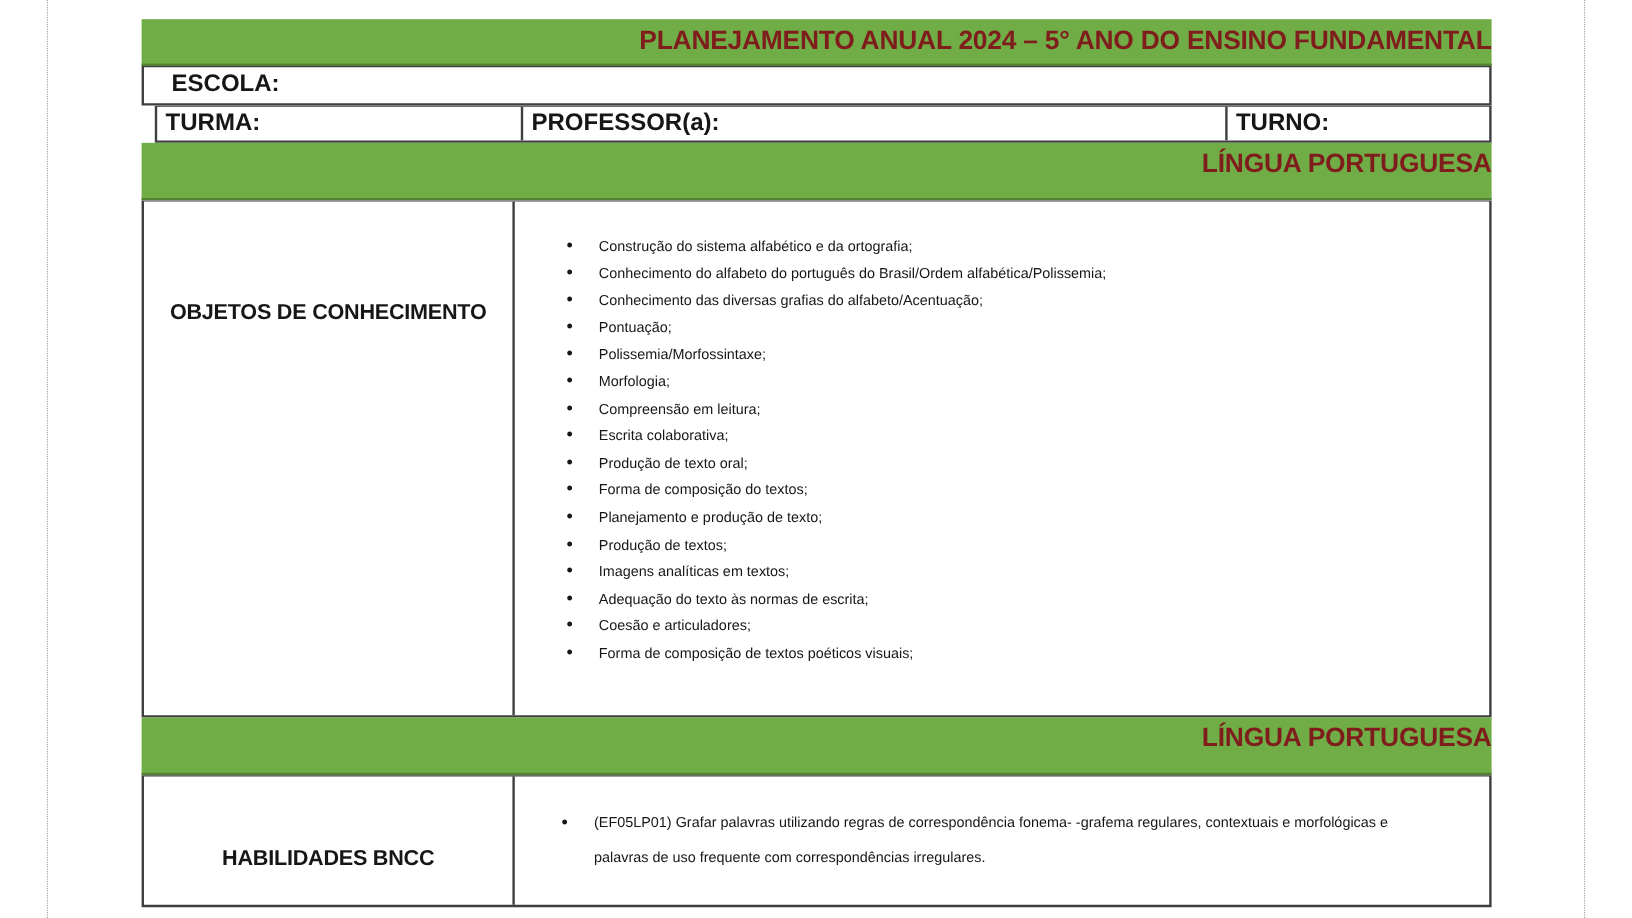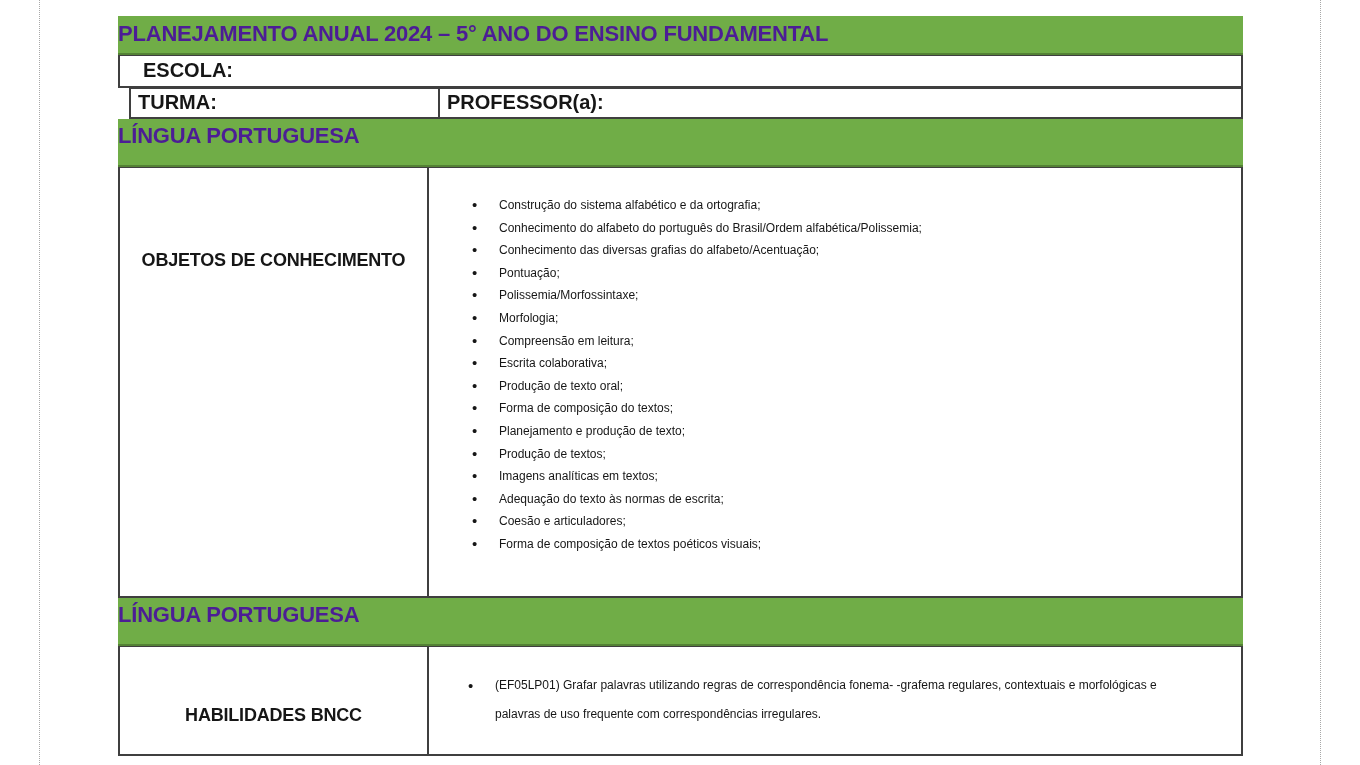--- a/index.html
+++ b/index.html
@@ -30,23 +30,23 @@
     position: absolute;
     left: 118px;
     top: 16px;
     width: 1125px;
   }
   .doc-table * { box-sizing: border-box; }
 
   .green-bar {
     background: #70AD47;
     border-bottom: 2px solid #548235;
-    color: #4c1d95;
+    color: #7f1d1d;
     font-weight: bold;
-    text-align: left;
+    text-align: right;
     letter-spacing: -0.2px;
   }
   .green-bar.title-bar {
     height: 39px;
     line-height: 36px;
     font-size: 22px;
   }
   .green-bar.section-bar {
     height: 48px;
     line-height: 33px;
@@ -137,20 +137,21 @@
 
     <div class="green-bar title-bar">PLANEJAMENTO ANUAL 2024 – 5° ANO DO ENSINO FUNDAMENTAL</div>
 
     <div class="row escola-row">
       <div class="cell">ESCOLA:</div>
     </div>
 
     <div class="row info-row">
       <div class="cell turma-cell">TURMA:</div>
       <div class="cell professor-cell">PROFESSOR(a):</div>
+      <div class="cell turno-cell">TURNO:</div>
     </div>
 
     <div class="green-bar section-bar">LÍNGUA PORTUGUESA</div>
 
     <div class="row content-row objetos-row">
       <div class="cell label-cell">OBJETOS DE CONHECIMENTO</div>
       <div class="cell body-cell">
         <ul class="bullet-list">
             <li>Construção do sistema alfabético e da ortografia;</li>
             <li>Conhecimento do alfabeto do português do Brasil/Ordem alfabética/Polissemia;</li>

